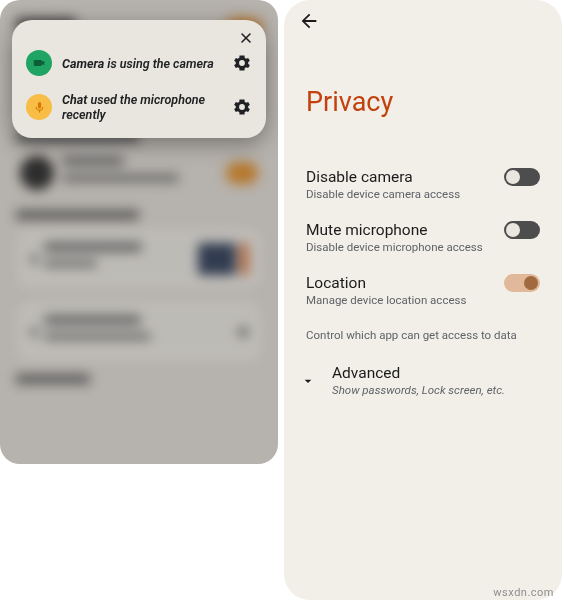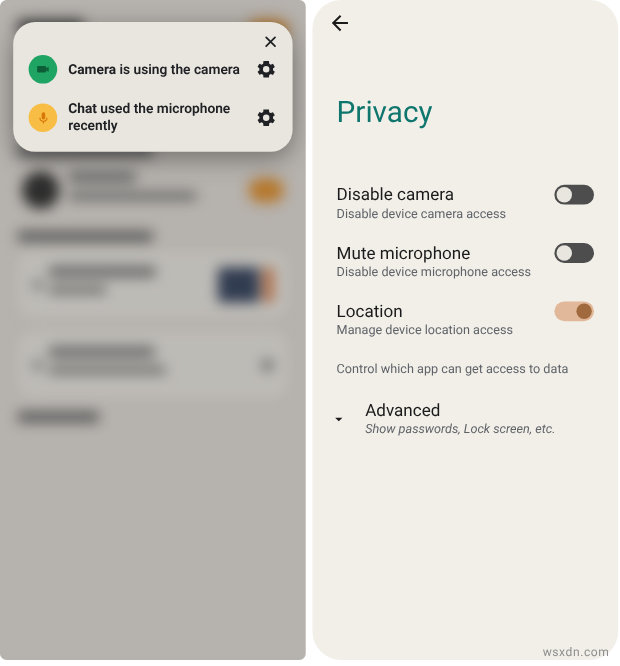--- a/index.html
+++ b/index.html
@@ -7,25 +7,26 @@
       font-family: -apple-system, BlinkMacSystemFont, "Segoe UI", Roboto, sans-serif;
       background: #fff;
       width: 564px;
       height: 605px;
       display: flex;
       position: relative;
     }
     
     .phone-left {
       width: 278px;
-      height: 600px;
-      border-radius: 6px;
+      height: 464px;
+      border-radius: 20px;
       overflow: hidden;
       position: relative;
       background: #e9e4de;
+      font-style: italic;
     }
     .left-bg {
       position: absolute; inset: 0;
       filter: blur(6px);
       padding: 18px 16px;
     }
     .left-dim {
       position: absolute; inset: 0;
       background: rgba(0,0,0,0.22);
     }
@@ -84,21 +85,21 @@
       display:flex; flex-direction:column;
     }
     .status-bar {
       display:flex; justify-content:space-between; align-items:center;
       padding: 12px 18px 4px;
       font-size:14px; font-weight:500; color:#1b1b1b;
     }
     .status-icons { display:flex; gap:3px; align-items:center;}
     .back-row { padding: 10px 14px 6px;}
     .page-title {
-      font-size: 27px; font-weight:400; color:#0f766e;
+      font-size: 27px; font-weight:400; color:#c2410c;
       padding: 48px 22px 40px;
     }
     .settings-list { padding: 0 22px;}
     .setting-item {
       display:flex; align-items:flex-start; justify-content:space-between;
       padding: 10px 0;
     }
     .setting-text .st-title { font-size:15.5px; color:#1b1b1b; font-weight:400;}
     .setting-text .st-sub { font-size:11.5px; color:#5f6368; margin-top:1px;}
     .toggle {

